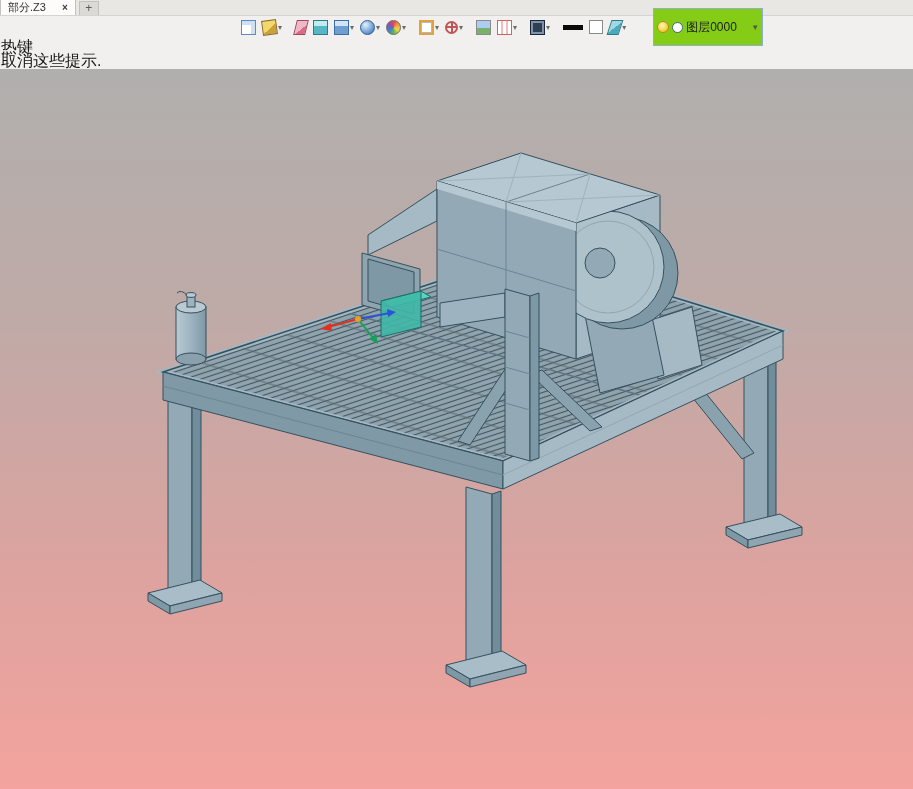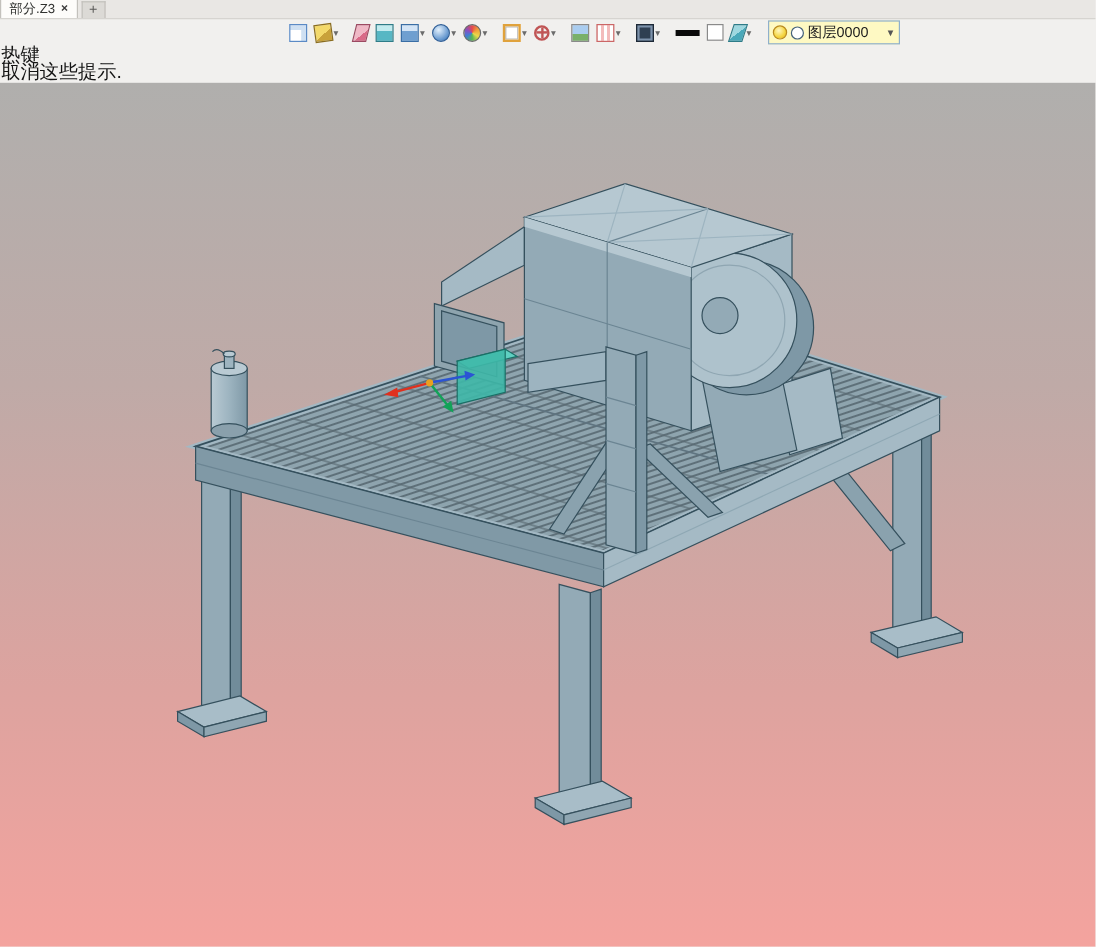--- a/index.html
+++ b/index.html
@@ -9,21 +9,21 @@
     font-family:"Liberation Sans", sans-serif;
     -webkit-font-smoothing:antialiased;
   }
   
   .tab-strip{
     position:absolute;top:0;left:0;width:913px;height:15px;
     display:flex;align-items:flex-end;
     border-bottom:1px solid #d6d4d0;background:#e9e7e4;
   }
   .tab{
-    display:flex;align-items:center;gap:5px;height:15px;
+    display:flex;align-items:center;gap:16px;height:15px;
     padding:0 7px;background:#fdfcfa;border:1px solid #c3c1bc;border-bottom:none;
     font-size:11px;color:#30312f;white-space:nowrap;
   }
   .tab-close{font-size:10px;font-weight:bold;color:#3a3a3a;cursor:default;}
   .tab-new{
     width:18px;height:13px;margin-left:3px;background:#dcdad6;border:1px solid #c3c1bc;border-bottom:none;
     font-size:12px;line-height:12px;text-align:center;color:#5a5a58;
   }
   
   .hints{position:absolute;top:40px;left:1px;font-size:16px;color:#141414;line-height:14px;}
@@ -51,21 +51,21 @@
   .g-image{border:1px solid #8a8a8a;background:linear-gradient(180deg,#aacdf0 0 55%,#79b06a 55%);}
   .g-clip{border:1px solid #c66;background:repeating-linear-gradient(90deg,#fff 0 3px,#f3bcbc 3px 5px);}
   .g-monitor{background:#2f3f52;border:1px solid #1d2836;box-shadow:inset 0 0 0 2px #7d92ab;}
   .g-black-bar{width:20px;height:5px;background:#0a0a0a;border:none;margin:5px 0;}
   .g-white-square{background:#fff;border:1px solid #8a8a8a;width:14px;height:14px;}
   .g-layers{background:linear-gradient(135deg,#9fd8e0 0 50%,#4aa9ba 50%);border:1px solid #2e7c88;transform:skewX(-18deg);width:12px;}
   .g-bulb{background:radial-gradient(circle at 40% 35%,#fff7c0,#f4d53e 60%,#d9a92a);border-radius:50%;border:1px solid #b98a1e;width:12px;height:12px;}
   .g-circle{background:#fff;border:1px solid #44617a;border-radius:50%;width:11px;height:11px;}
   .layer-combo{
     display:flex;align-items:center;gap:3px;height:20px;width:110px;box-sizing:border-box;
-    background:#fef9c3;border:1px solid #8fb0cc;padding:0 3px;margin-left:4px;
+    background:#84cc16;border:1px solid #8fb0cc;padding:18px 3px;margin-left:17px;
     font-size:12px;color:#1c1c1c;
   }
   .combo-text{flex:1;}
   .combo-arrow{font-size:8px;color:#555;}
   
   .viewport{
     position:absolute;top:69px;left:0;width:913px;height:720px;
     background:linear-gradient(180deg,#b0afad 0%,#bfaaa7 35%,#dda39f 70%,#f4a39e 100%);
   }
   .viewport svg{display:block;}

